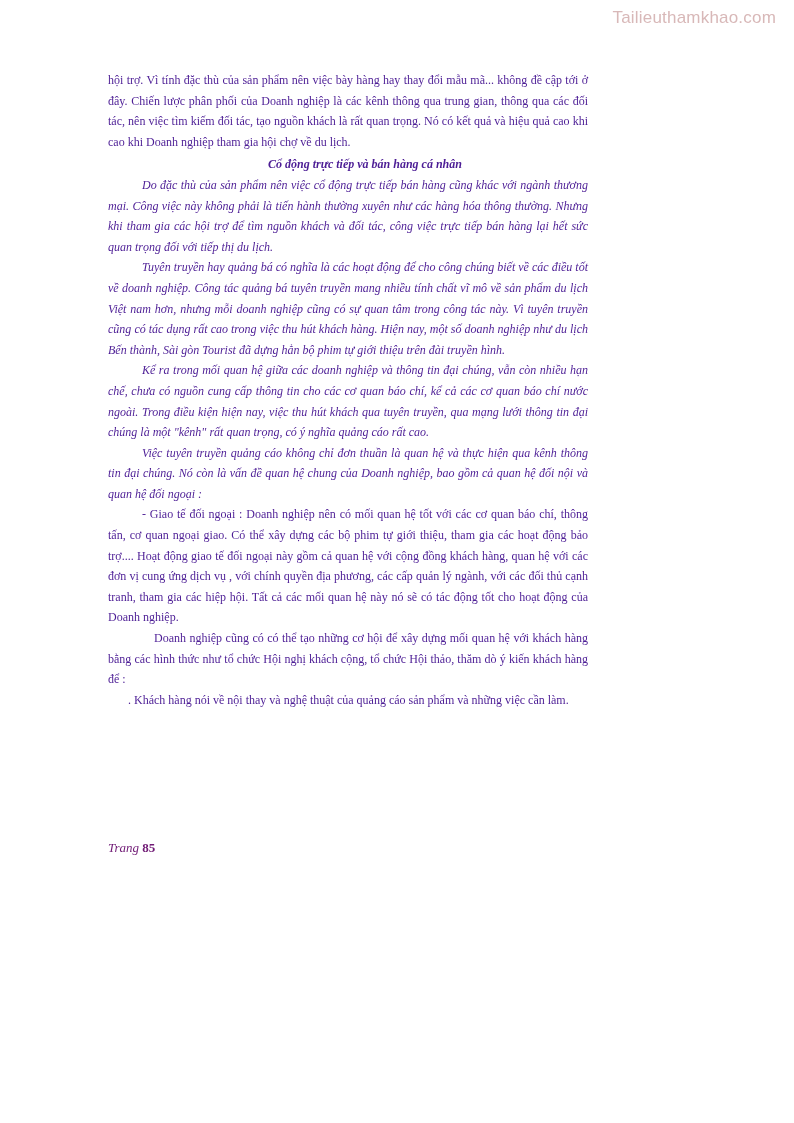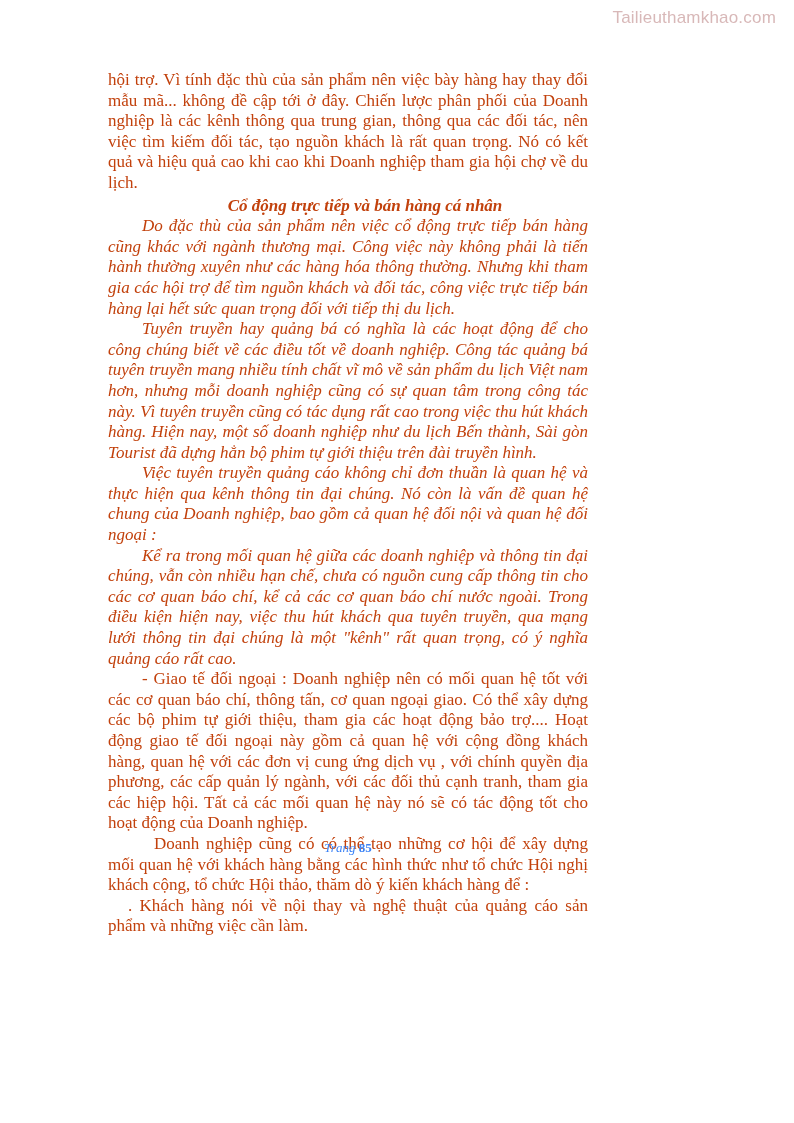--- a/index.html
+++ b/index.html
@@ -28,23 +28,23 @@
     font-size: 17px;
     color: #d8b8b8;
     letter-spacing: 0.2px;
     user-select: none;
   }
   .content {
     position: absolute;
     left: 108px;
     top: 70px;
     width: 480px;
-    font-size: 17px;
+    font-size: 12px;
     line-height: 20.6px;
-    color: #c2410c;
+    color: #4c1d95;
     text-align: justify;
     text-justify: inter-word;
   }
   p {
     margin: 0 0 0 0;
   }
   p.para {
     text-indent: 34px;
     font-style: italic;
   }
@@ -68,24 +68,24 @@
     text-indent: 46px;
   }
   p.small-indent {
     text-indent: 20px;
   }
   .footer {
     position: absolute;
     left: 108px;
     top: 840px;
     width: 480px;
-    text-align: center;
+    text-align: left;
     font-size: 13px;
     font-style: italic;
-    color: #3b82f6;
+    color: #701a75;
   }
   .footer b {
     font-style: normal;
     font-weight: bold;
   }
   .page-border-bottom {
     position: absolute;
     left: 0;
     bottom: 0;
     width: 794px;
@@ -98,22 +98,22 @@
 
 <div class="page">
 
   <div class="watermark">Tailieuthamkhao.com</div>
 
   <div class="content">
     <p class="flush">hội trợ. Vì tính đặc thù của sản phẩm nên việc bày hàng hay thay đổi mẫu mã... không đề cập tới ở đây. Chiến lược phân phối của Doanh nghiệp là các kênh thông qua trung gian, thông qua các đối tác, nên việc tìm kiếm đối tác, tạo nguồn khách là rất quan trọng. Nó có kết quả và hiệu quả cao khi cao khi Doanh nghiệp tham gia hội chợ về du lịch.</p>
     <p class="heading">Cổ động trực tiếp và bán hàng cá nhân</p>
     <p class="para">Do đặc thù của sản phẩm nên việc cổ động trực tiếp bán hàng cũng khác với ngành thương mại. Công việc  này không phải là tiến hành thường xuyên như các hàng hóa thông thường. Nhưng khi tham gia các hội trợ để tìm nguồn khách và đối tác, công việc trực tiếp  bán hàng lại hết sức quan trọng đối với tiếp thị du lịch.</p>
     <p class="para">Tuyên truyền hay quảng bá có nghĩa là các hoạt động để cho công chúng biết về các điều tốt về doanh nghiệp. Công tác quảng bá tuyên truyền mang nhiều tính chất vĩ mô về sản phẩm du lịch Việt nam hơn, nhưng mỗi doanh nghiệp cũng có sự quan tâm trong công tác này. Vì tuyên truyền  cũng có tác dụng rất cao trong việc thu hút khách hàng. Hiện nay, một số doanh nghiệp  như du lịch Bến thành, Sài gòn Tourist đã dựng hẳn bộ phim tự giới thiệu trên đài truyền hình.</p>
+    <p class="para">Kể ra trong mối quan hệ giữa các doanh nghiệp và thông tin đại chúng, vẫn còn nhiều hạn chế, chưa có nguồn cung cấp thông tin cho các cơ quan báo chí, kể cả các cơ quan báo chí nước ngoài. Trong điều kiện hiện nay, việc thu hút khách qua tuyên truyền, qua mạng lưới thông tin đại chúng là một "kênh" rất  quan trọng,  có ý nghĩa quảng cáo rất cao.</p>
     <p class="para">Việc tuyên truyền quảng cáo không chỉ đơn thuần là quan hệ và thực hiện qua kênh thông tin đại chúng. Nó còn là vấn đề quan hệ chung của Doanh nghiệp, bao gồm cả quan hệ đối nội và quan hệ đối ngoại :</p>
-    <p class="para">Kể ra trong mối quan hệ giữa các doanh nghiệp và thông tin đại chúng, vẫn còn nhiều hạn chế, chưa có nguồn cung cấp thông tin cho các cơ quan báo chí, kể cả các cơ quan báo chí nước ngoài. Trong điều kiện hiện nay, việc thu hút khách qua tuyên truyền, qua mạng lưới thông tin đại chúng là một "kênh" rất  quan trọng,  có ý nghĩa quảng cáo rất cao.</p>
     <p class="bullet">- Giao tế đối ngoại : Doanh nghiệp nên có mối quan hệ tốt với các cơ quan báo chí, thông tấn, cơ quan ngoại giao. Có thể xây dựng các bộ phim tự giới thiệu, tham gia các hoạt động bảo trợ.... Hoạt động giao tế đối ngoại này gồm cả quan hệ với cộng đồng khách hàng, quan hệ với các đơn vị cung ứng dịch vụ , với chính quyền địa phương, các cấp quản lý ngành, với các đối thủ cạnh tranh, tham gia các hiệp hội. Tất cả các mối quan hệ này nó sẽ có tác động tốt cho hoạt động của Doanh nghiệp.</p>
     <p class="extra-indent">Doanh nghiệp cũng có có thể tạo những cơ hội để xây dựng mối quan hệ với khách hàng bằng các hình thức như tổ chức Hội nghị khách cộng, tổ chức Hội thảo, thăm dò ý kiến khách hàng  để :</p>
     <p class="small-indent">. Khách hàng nói về nội thay và nghệ thuật của quảng cáo sản phẩm và  những việc cần làm.</p>
   </div>
 
   <div class="footer">
     <span>Trang</span>
     <b>85</b>
   </div>
 

